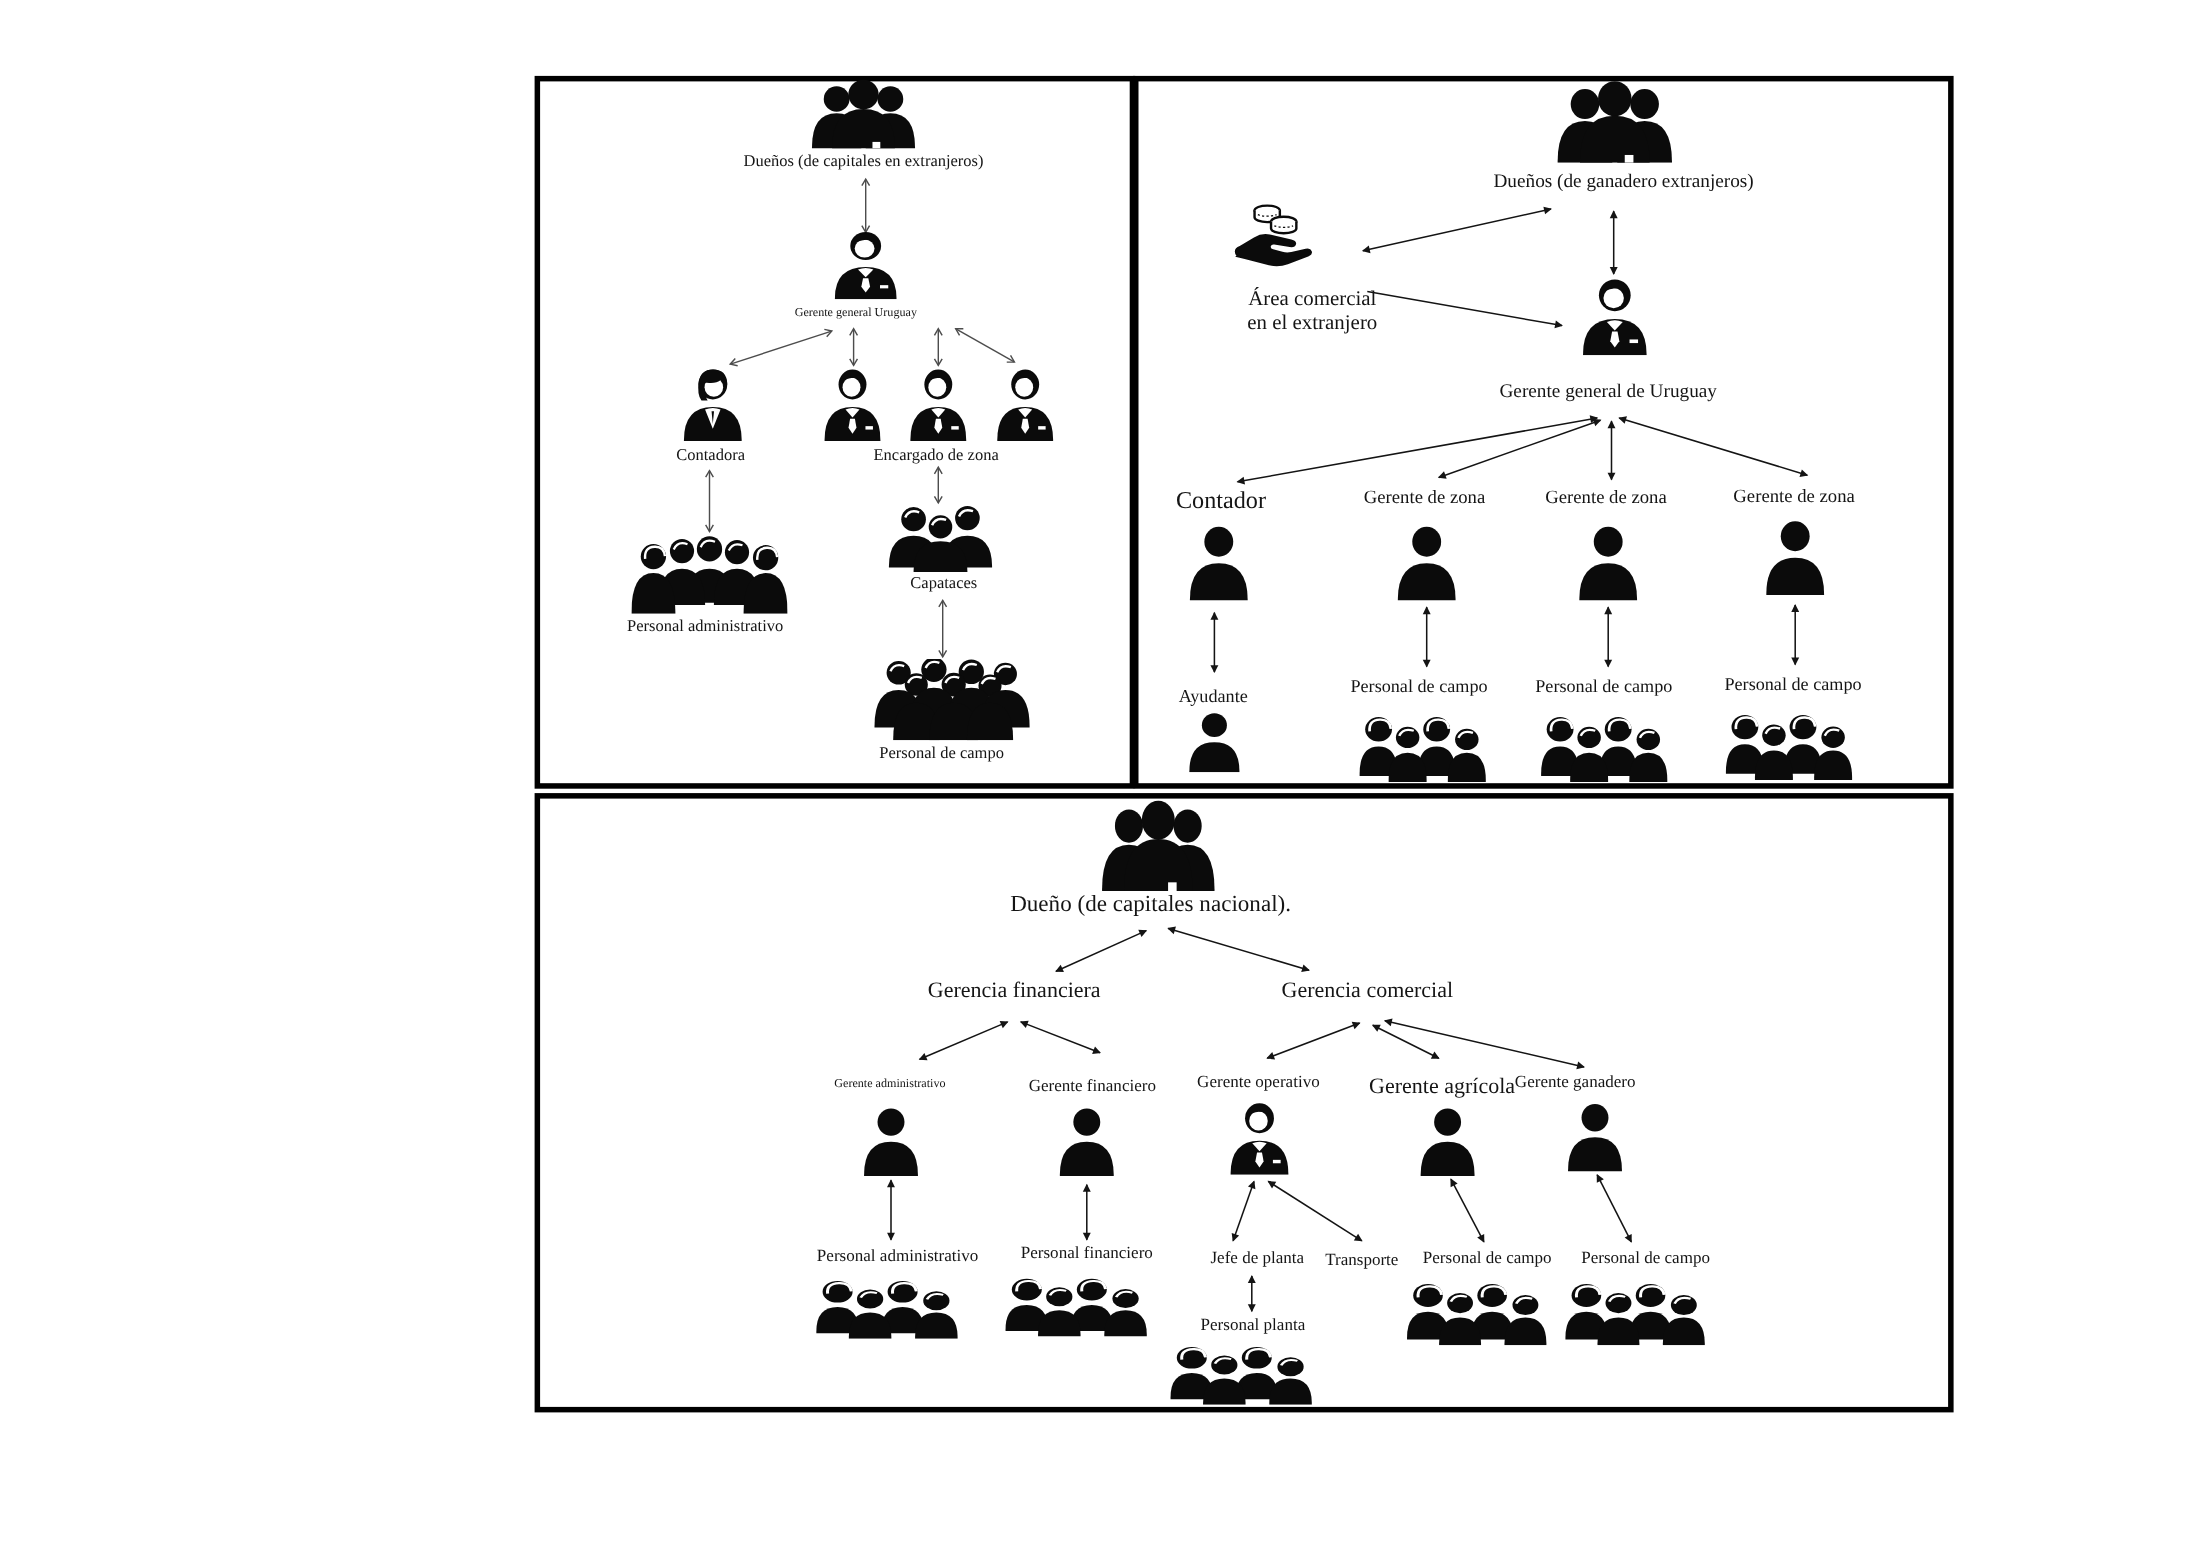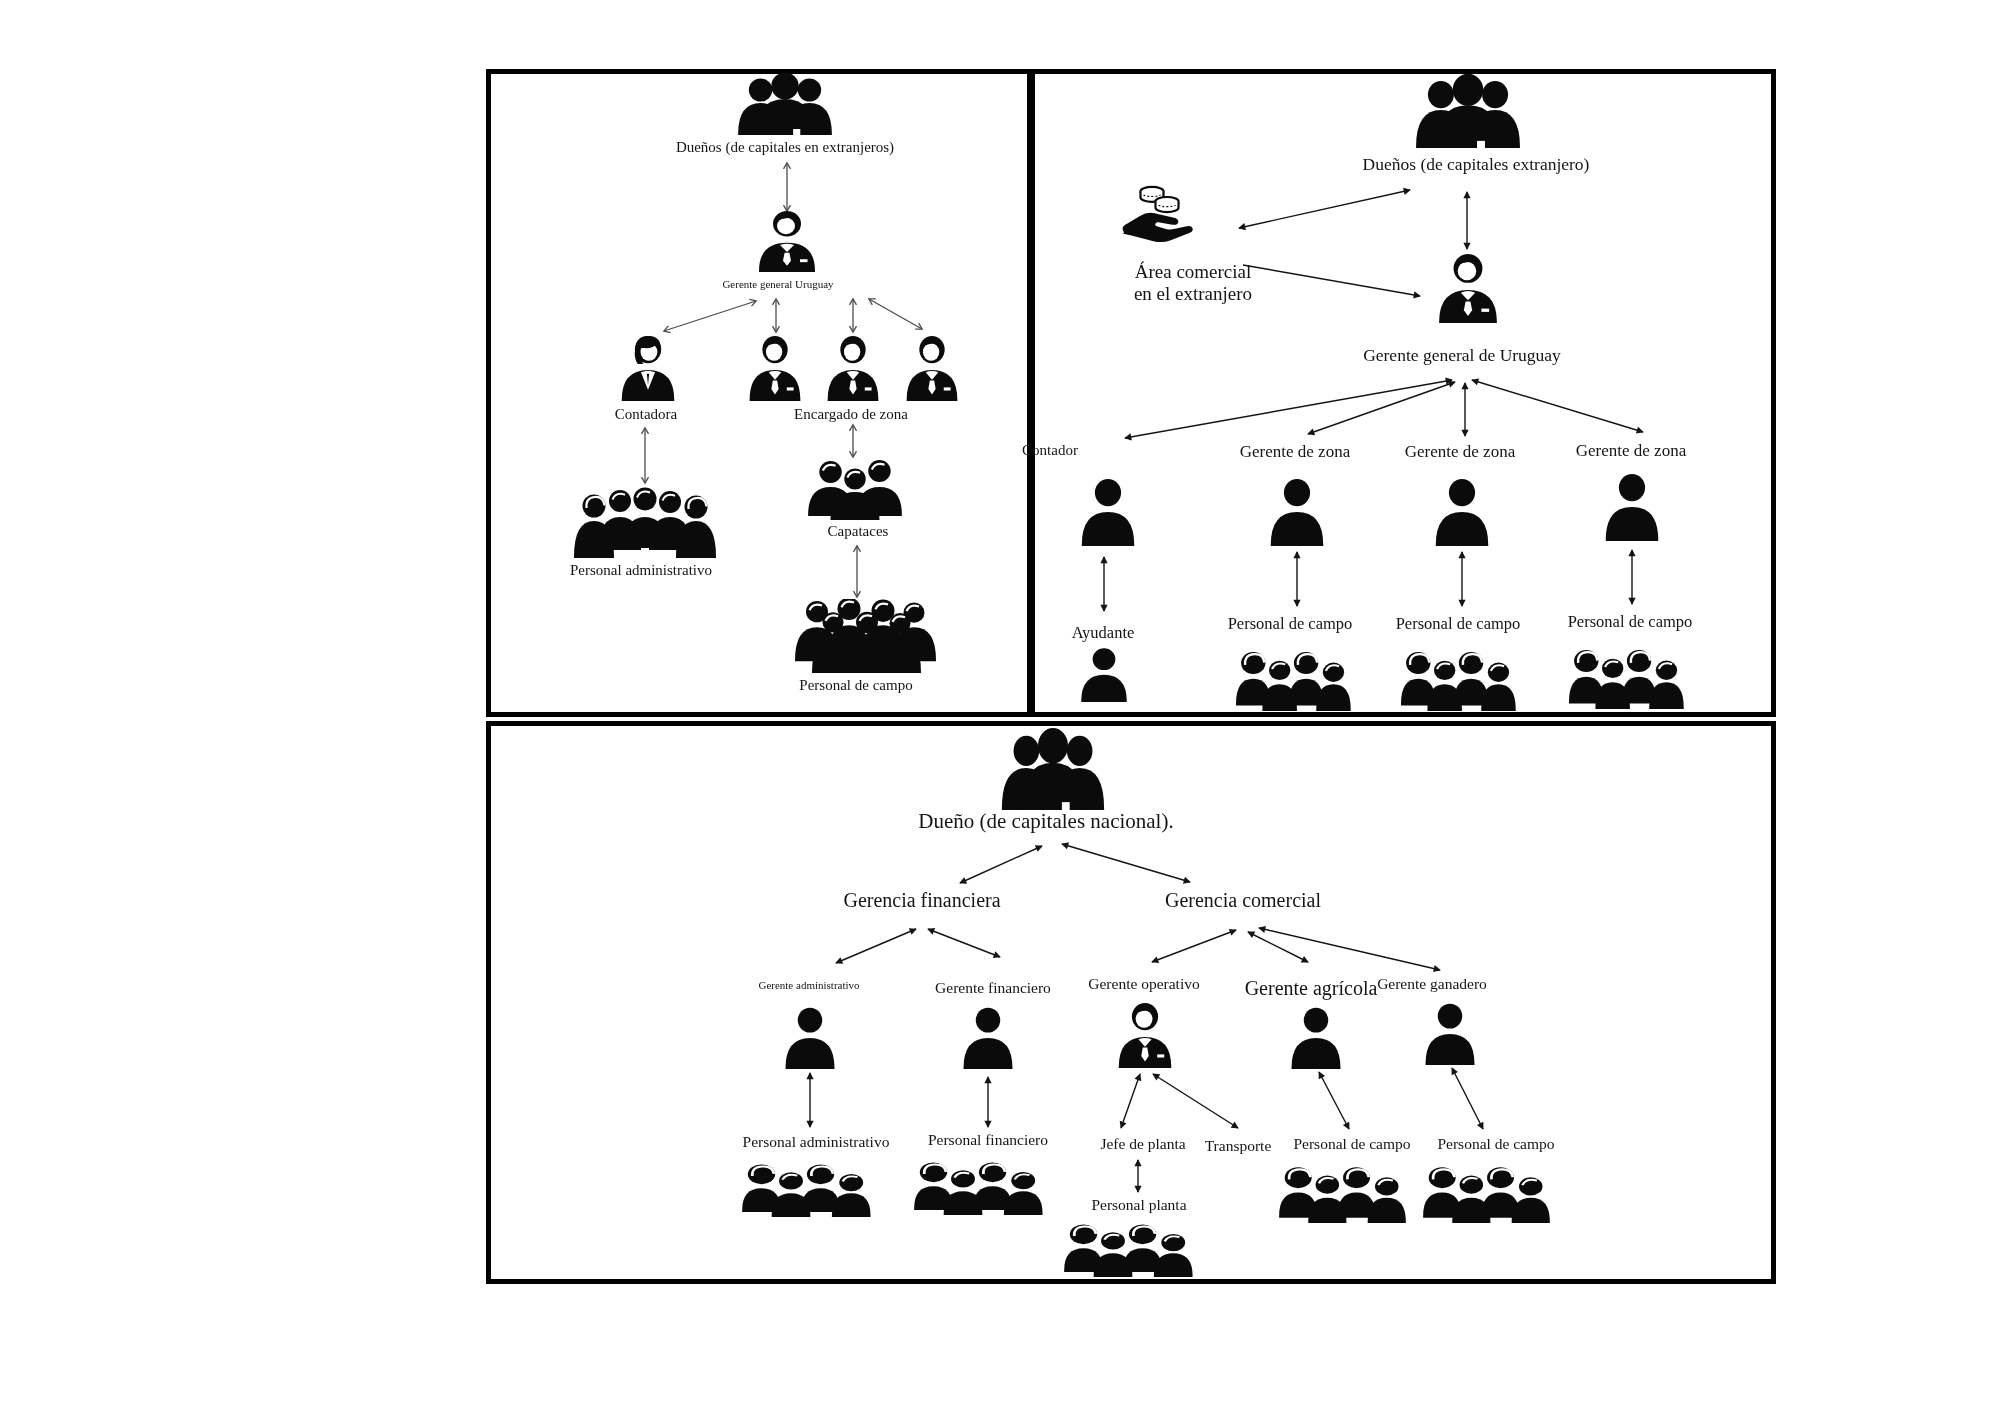--- a/index.html
+++ b/index.html
@@ -244,27 +244,27 @@
   <svg class="ic" viewBox="0 0 132 78" preserveAspectRatio="none" style="left:1302px;top:639px;width:134px;height:72px">
       <use href="#sym-group4"></use>
     </svg>
   <svg class="ic" viewBox="0 0 132 78" preserveAspectRatio="none" style="left:1467px;top:639px;width:134px;height:72px">
       <use href="#sym-group4"></use>
     </svg>
   <svg class="ic" viewBox="0 0 132 78" preserveAspectRatio="none" style="left:1635px;top:637px;width:134px;height:72px">
       <use href="#sym-group4"></use>
     </svg>
 
-  <div class="t" style="left:1476px;top:154px;font-size:17.5px">Dueños (de capitales extranjero)</div>
+  <div class="t" style="left:1476px;top:154px;font-size:17.5px">Dueños (de ganadero extranjeros)</div>
   <div class="t tc" style="left:1193px;top:261px;font-size:19px">
     <div>Área comercial</div>
     <div>en el extranjero</div>
   </div>
   <div class="t" style="left:1462px;top:345px;font-size:17.5px">Gerente general de Uruguay</div>
-  <div class="t" style="left:1050px;top:442px;font-size:15px">Contador</div>
+  <div class="t" style="left:1110px;top:442px;font-size:22px">Contador</div>
   <div class="t" style="left:1295px;top:442px;font-size:17px">Gerente de zona</div>
   <div class="t" style="left:1460px;top:442px;font-size:17px">Gerente de zona</div>
   <div class="t" style="left:1631px;top:441px;font-size:17px">Gerente de zona</div>
   <div class="t" style="left:1103px;top:623px;font-size:16.5px">Ayudante</div>
   <div class="t" style="left:1290px;top:614px;font-size:16.5px">Personal de campo</div>
   <div class="t" style="left:1458px;top:614px;font-size:16.5px">Personal de campo</div>
   <div class="t" style="left:1630px;top:612px;font-size:16.5px">Personal de campo</div>
 
   <svg class="ic" viewBox="0 0 108 64" preserveAspectRatio="none" style="left:1053px;top:726px;width:120px;height:84px">
       <use href="#sym-group3"></use>

